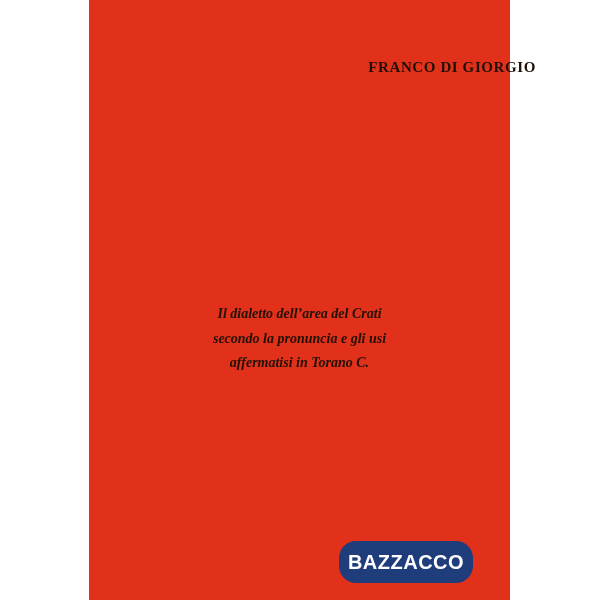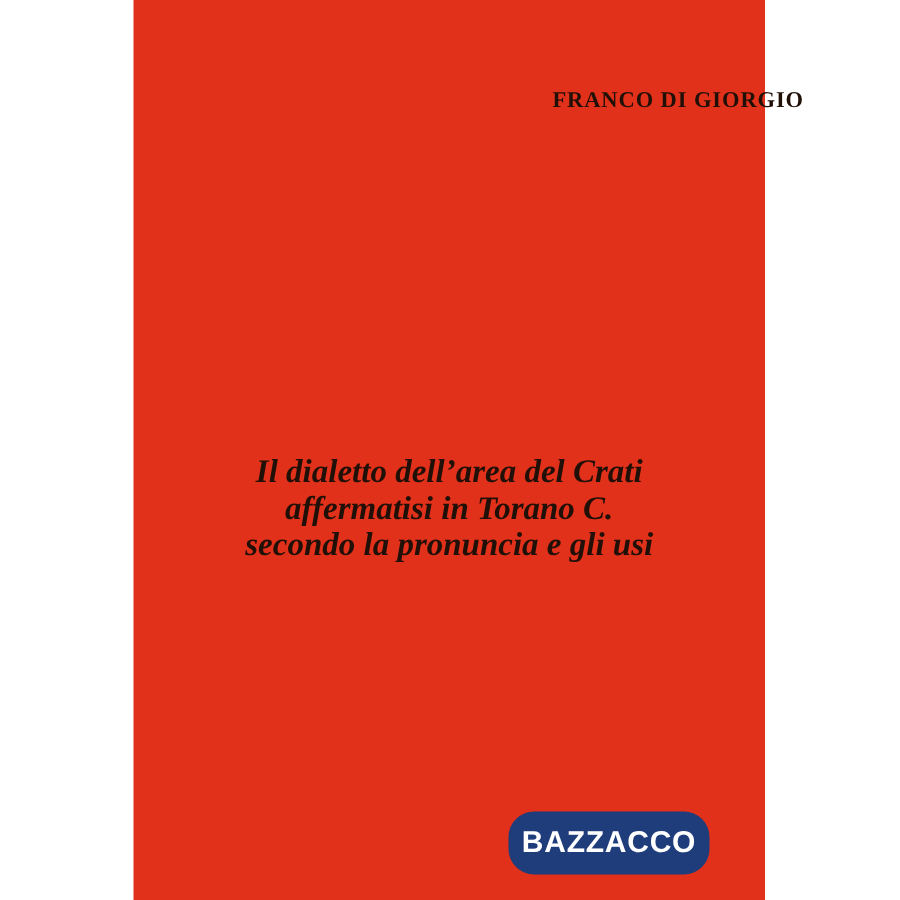--- a/index.html
+++ b/index.html
@@ -46,21 +46,21 @@
     font-weight: bold;
     line-height: 25px;
     letter-spacing: 0.3px;
   }
   .subtitle {
     position: absolute;
     top: 302px;
     left: 0;
     width: 100%;
     text-align: center;
-    font-size: 22px;
+    font-size: 14px;
     font-weight: bold;
     font-style: italic;
     line-height: 24.5px;
   }
   .publisher-badge {
     position: absolute;
     left: 250px;            
     top: 541px;
     width: 134px;
     height: 42px;
@@ -80,22 +80,22 @@
 <body>
 
 <div class="page" style="background-color: rgb(255, 255, 255);">
   <div class="cover" style="background-color: rgb(226, 49, 26); color: rgb(33, 16, 7);">
 
     <div class="author">FRANCO DI GIORGIO</div>
 
 
     <div class="subtitle">
       <div>Il dialetto dell’area del Crati</div>
+      <div>secondo la pronuncia e gli usi</div>
       <div>affermatisi in Torano C.</div>
-      <div>secondo la pronuncia e gli usi</div>
     </div>
 
     <div class="publisher-badge" style="background-color: rgb(31, 60, 123); color: rgb(255, 255, 255); border-radius: 17px;">
       <span>BAZZACCO</span>
     </div>
 
   </div>
 </div>
 
 </body></html>

